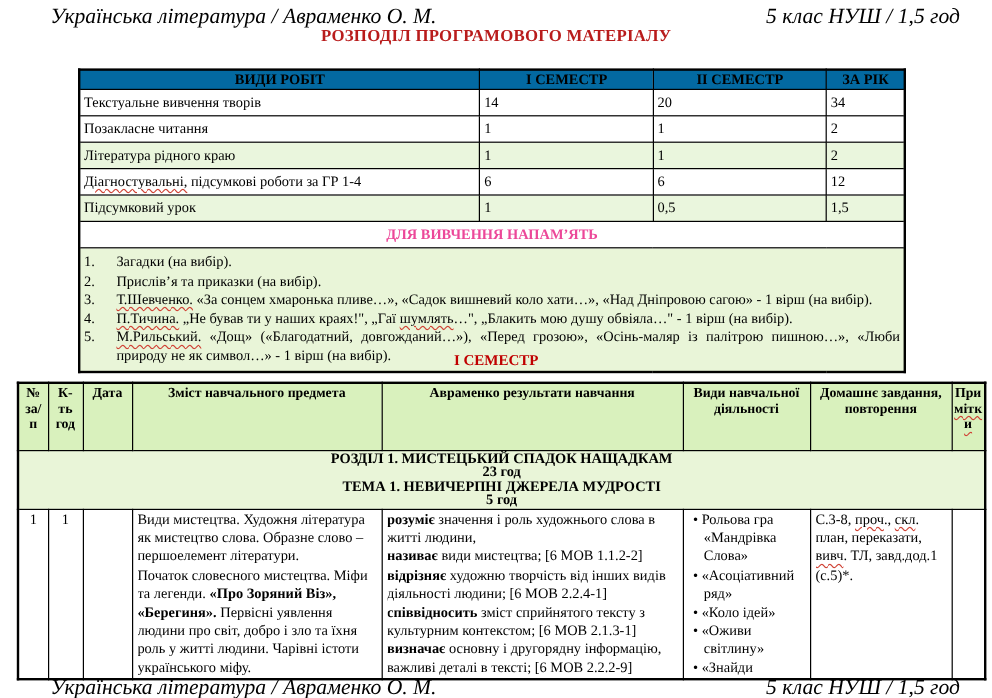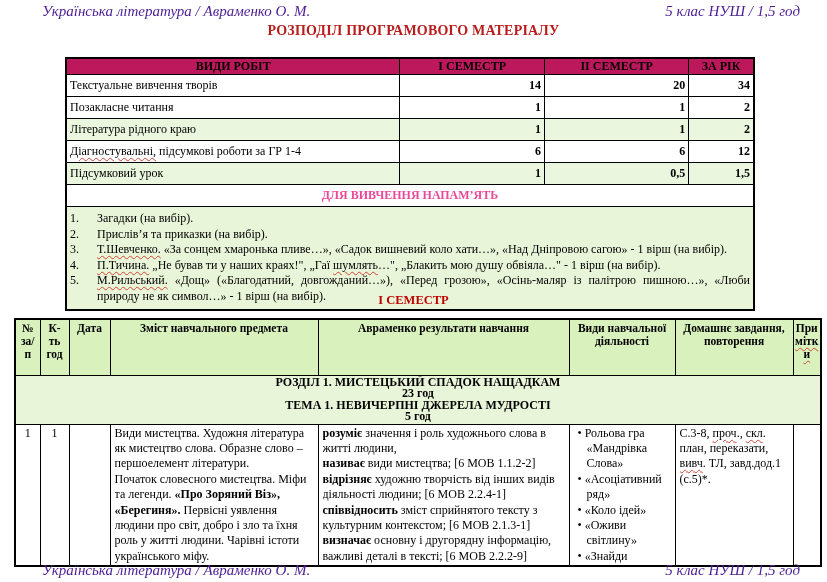--- a/index.html
+++ b/index.html
@@ -1,35 +1,35 @@
 <!DOCTYPE html>
 <html><head>
 <meta charset="utf-8">
 <style>
   * { margin:0; padding:0; box-sizing:border-box; }
   html,body { width:827px; height:582px; background:#ffffff; overflow:hidden; }
   body { font-family:"Liberation Serif","DejaVu Serif",serif; color:#000; position:relative; }
 
   .meta { position:absolute; left:42px; right:27px; display:flex; justify-content:space-between;
-          font-style:italic; font-size:15px; color:#4c1d95; }
+          font-style:italic; font-size:18px; color:#000000; }
   .meta.top { top:3px; }
   .meta.bottom { top:562px; }
 
   .doc-title { position:absolute; top:23px; left:0; width:100%; text-align:center;
                font-weight:bold; font-size:14px; color:#b91c1c; letter-spacing:.2px; }
 
   table { border-collapse:collapse; table-layout:fixed; }
   th, td { border:1px solid #000; }
 
   
   .worktable { position:absolute; top:57px; left:65px; width:690px; border:2px solid #000; }
-  .worktable th { background:#be185d; font-size:12px; font-weight:bold; height:16px; text-align:center; }
+  .worktable th { background:#0369a1; font-size:12px; font-weight:bold; height:16px; text-align:center; }
   .worktable td { font-size:12px; height:13px; line-height:13px; padding:4px 3px; }
   .worktable td.lbl { text-align:left; }
-  .worktable td.val { text-align:right; font-weight:bold; }
+  .worktable td.val { text-align:left; font-weight:normal; }
   .worktable tr.alt td { background:#eaf6dd; }
 
   .mem-title { height:57px; text-align:center; vertical-align:middle; background:#fff;
                font-weight:bold; font-size:13px; color:#ec4899; }
   .mem-cell { background:#e9f5d8; height:72px; vertical-align:top; padding:3px 8px 2px 18px; }
   .mem-item { display:flex; font-size:12px; line-height:15.6px; }
   .mem-num { flex:0 0 27px; }
   .mem-txt { flex:1; text-align:justify; }
 
   

